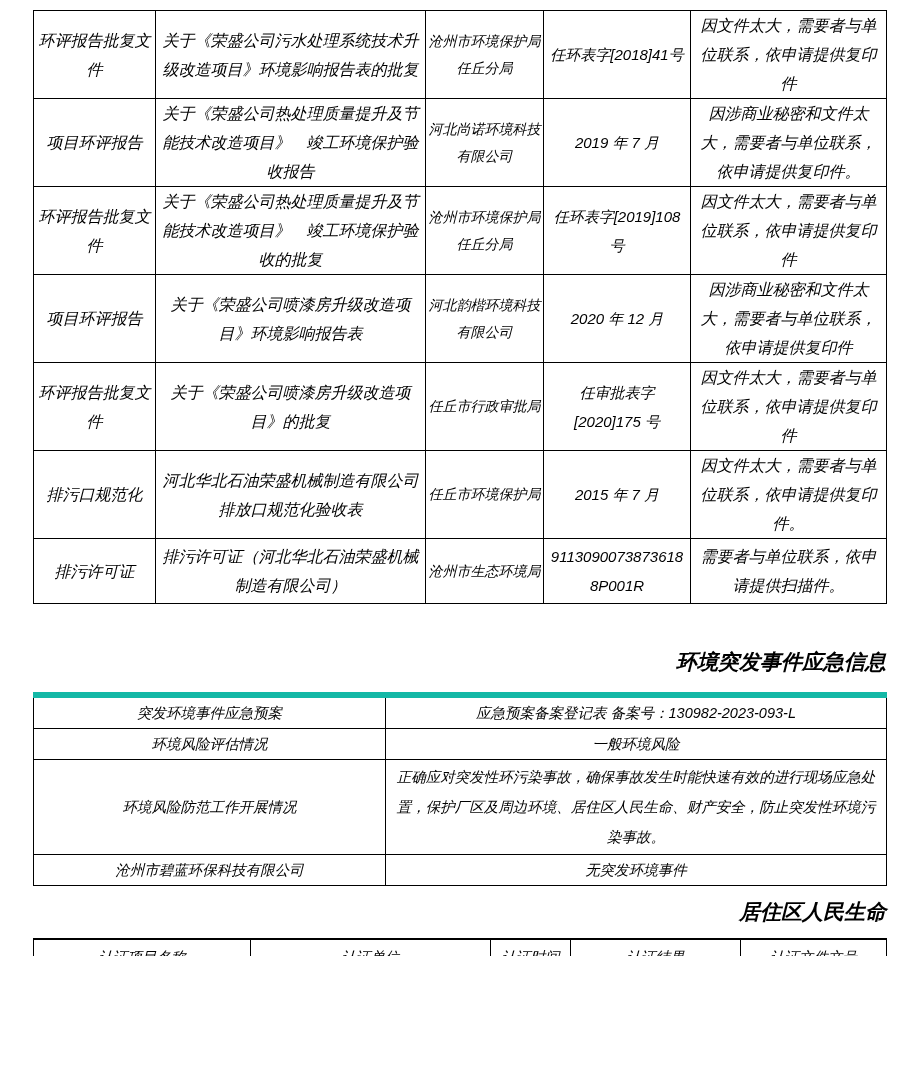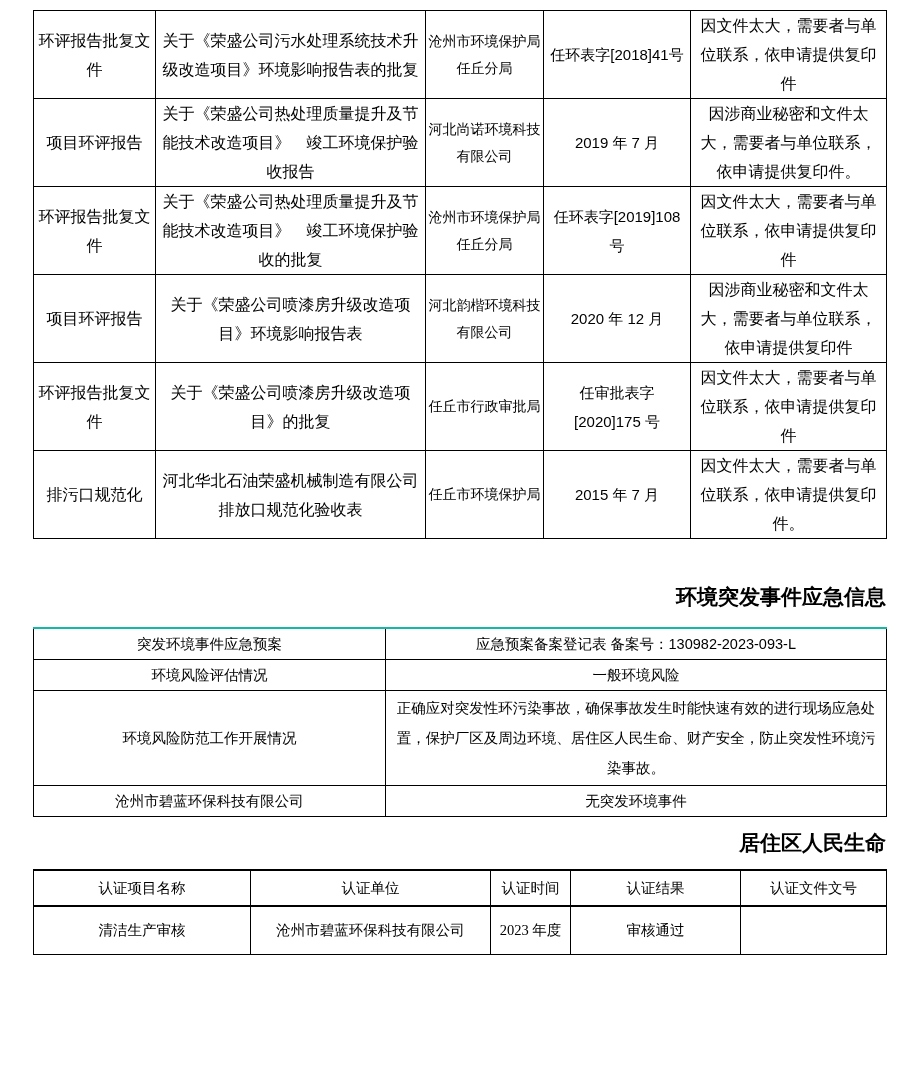--- a/index.html
+++ b/index.html
@@ -9,20 +9,21 @@
     font-family: "Liberation Serif", "DejaVu Serif", serif;
   }
   .page {
     position: relative;
     width: 900px;
     height: 956px;
     box-sizing: border-box;
     padding: 10px 0 0 33px;
     background: #ffffff;
     overflow: hidden;
+    font-style: italic;
   }
   table.tbl {
     border-collapse: collapse;
     table-layout: fixed;
     width: 853px;
     background: #ffffff;
   }
   table.tbl td, table.tbl th {
     border: 1px solid #000000;
     text-align: center;
@@ -54,21 +55,21 @@
     margin: 0;
     text-align: right;
     font-size: 21px;
     font-weight: bold;
     line-height: 28px;
     color: #000000;
   }
   h2.emg-title  { margin-top: 44px; margin-bottom: 16px; }
   h2.cert-title { margin-top: 12px; margin-bottom: 12px; }
   
-  .emg-tbl { font-size: 14.5px; border-top: 2px solid #14b8a6; }
+  .emg-tbl { font-size: 14.5px; border-top: 6px solid #14b8a6; }
   .emg-tbl td { line-height: 26px; }
   .emg-tbl tr.er-1 { height: 28px; }
   .emg-tbl tr.er-2 { height: 28px; }
   .emg-tbl tr.er-3 { height: 90px; }
   .emg-tbl tr.er-4 { height: 28px; }
   .emg-tbl tr.er-5 { height: 26px; }
   .emg-tbl tr.er-3 td { line-height: 30px; }
   .emg-tbl tr.er-5 td { border-top-width: 2px; }
   
   .cert-tbl { font-size: 14.5px; border-top: 2px solid #000000; margin-top: 0; }
@@ -126,20 +127,27 @@
         <td class="c-number sans">任审批表字[2020]175 号</td>
         <td class="c-note">因文件太大，需要者与单位联系，依申请提供复印件</td>
       </tr>
       <tr class="mr-6">
         <td class="c-category">排污口规范化</td>
         <td class="c-title">河北华北石油荣盛机械制造有限公司排放口规范化验收表</td>
         <td class="c-agency">任丘市环境保护局</td>
         <td class="c-number sans">2015 年 7 月</td>
         <td class="c-note">因文件太大，需要者与单位联系，依申请提供复印件。</td>
       </tr>
+      <tr class="mr-7">
+        <td class="c-category">排污许可证</td>
+        <td class="c-title">排污许可证（河北华北石油荣盛机械制造有限公司）</td>
+        <td class="c-agency">沧州市生态环境局</td>
+        <td class="c-number sans code">91130900738736188P001R</td>
+        <td class="c-note">需要者与单位联系，依申请提供扫描件。</td>
+      </tr>
     </tbody>
   </table>
 
   <h2 class="section-title emg-title">环境突发事件应急信息</h2>
 
   <table class="tbl emg-tbl">
     <colgroup>
       <col style="width:352px">
         <col style="width:501px">
     </colgroup>

